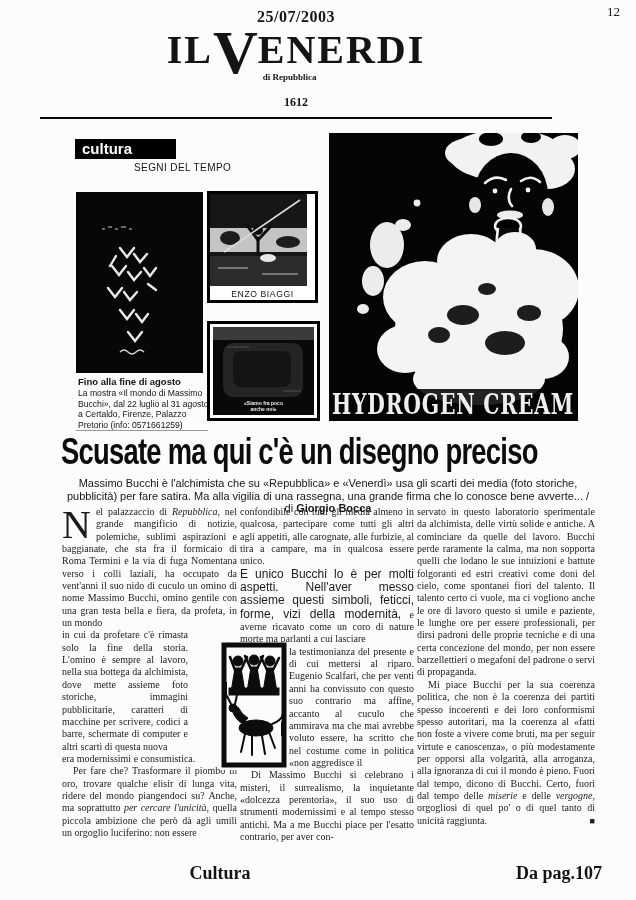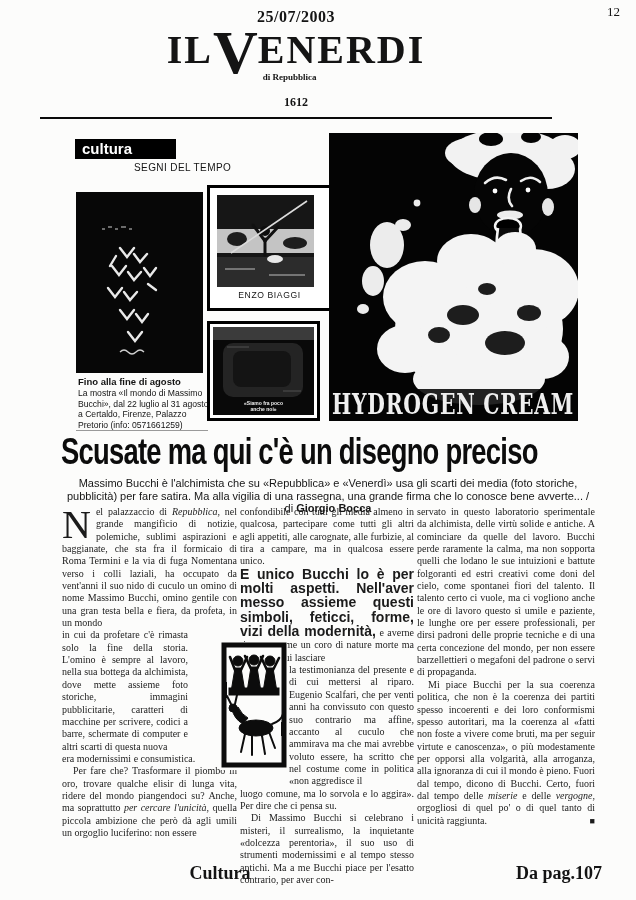--- a/index.html
+++ b/index.html
@@ -24,21 +24,21 @@
   .section-sub{position:absolute;left:134px;top:162px;font-family:"Liberation Sans",sans-serif;font-size:10px;letter-spacing:.4px;}
 
   
   .fig{position:absolute;}
   .frame{border:3px solid #000;background:#fff;}
   .exhibit-caption{position:absolute;left:78px;top:376px;width:132px;font-family:"Liberation Sans",sans-serif;}
   .exhibit-caption .ct{font-weight:bold;font-size:9.5px;margin-bottom:1px;}
   .exhibit-caption .cx{font-size:8.6px;line-height:10.6px;}
   .caption-rule{position:absolute;left:76px;top:430px;width:132px;height:1px;background:#9a9a9a;}
 
-  .biagi-box{left:207px;top:185px;width:105px;padding:7px;}
+  .biagi-box{left:207px;top:191px;width:105px;padding:0;}
   .biagi-caption{text-align:center;font-family:"Liberation Sans",sans-serif;font-size:8.6px;letter-spacing:.6px;margin-top:3px;margin-bottom:1px;}
   .small-box{left:207px;top:321px;width:107px;height:94px;padding:0;position:absolute;}
   .small-inner{position:relative;width:101px;height:88px;margin:3px;}
   .small-caption{position:absolute;left:0;right:0;bottom:3px;text-align:center;color:#efefef;
       font-family:"Liberation Sans",sans-serif;font-weight:bold;font-size:5px;line-height:6px;}
 
   
   .headline{position:absolute;left:61px;top:431px;width:545px;}
   .headline span{display:inline-block;white-space:nowrap;font-family:"Liberation Sans",sans-serif;
       font-weight:bold;font-size:37px;letter-spacing:-1px;color:#0c0c0c;
@@ -50,21 +50,21 @@
   
   .col{position:absolute;top:506px;font-size:10px;line-height:12.35px;text-align:justify;color:#1b1b1b;}
   .col-1{left:62px;width:175px;}
   .col-2{left:240px;width:174px;}
   .col-3{left:417px;width:178px;}
   .seg{text-align:justify;}
   .narrow-r{width:126px;}
   .narrow-l{width:125px;margin-left:49px;}
   .ind{text-indent:11px;}
   .drop{float:left;font-size:40px;line-height:31px;padding:3px 5px 0 0;font-family:"Liberation Serif",serif;}
-  .boldlead{font-family:"Liberation Sans",sans-serif;font-weight:bold;font-size:14px;}
+  .boldlead{font-family:"Liberation Sans",sans-serif;font-weight:normal;font-size:12px;}
   .endmark{float:right;font-size:9px;line-height:12px;}
 
   
   .footer-section{position:absolute;left:150px;top:863px;width:140px;text-align:center;
       font-weight:bold;font-size:18px;font-family:"Liberation Serif",serif;}
   .footer-cont{position:absolute;left:460px;top:863px;width:142px;text-align:right;
       font-weight:bold;font-size:18px;font-family:"Liberation Serif",serif;}
 
   svg{display:block;}
   i{font-style:italic;}
@@ -251,21 +251,20 @@
       <span>Per fare che? Trasformare il piombo in oro, trovare qualche elisir di lunga vita, ridere del mondo piangendoci su? Anche, ma soprattutto </span><i>per cercare l'unicità</i><span>, quella piccola ambizione che però dà agli umili un orgoglio luciferino: non essere</span>
     </div>
   </div>
 
   <div class="col col-2">
     <div class="seg">confondibile con tutti gli media almeno in qualcosa, partecipare come tutti gli altri agli appetiti, alle carognate, alle furbizie, al tira a campare, ma in qualcosa essere unico.</div>
     <div class="seg">
       <span class="boldlead">E unico Bucchi lo è per molti aspetti. Nell'aver messo assieme questi simboli, feticci, forme, vizi della modernità,</span><span> e averne ricavato come un coro di nature morte ma parlanti a cui lasciare</span>
     </div>
     <div class="seg narrow-l">la testimonianza del presente e di cui mettersi al riparo. Eugenio Scalfari, che per venti anni ha convissuto con questo suo contrario ma affine, accanto al cuculo che ammirava ma che mai avrebbe voluto essere, ha scritto che nel costume come in politica «non aggredisce il</div>
-    <div class="seg">luogo comune, ma lo sorvola e lo aggira». Per dire che ci pensa su.</div>
     <div class="seg ind">Di Massimo Bucchi si celebrano i misteri, il surrealismo, la inquietante «dolcezza perentoria», il suo uso di strumenti modernissimi e al tempo stesso antichi. Ma a me Bucchi piace per l'esatto contrario, per aver con-</div>
   </div>
 
   <div class="col col-3">
     <div class="seg">servato in questo laboratorio sperimentale da alchimista, delle virtù solide e antiche. A cominciare da quelle del lavoro. Bucchi perde raramente la calma, ma non sopporta quelli che lodano le sue intuizioni e battute folgoranti ed estri creativi come doni del cielo, come spontanei fiori del talento. Il talento certo ci vuole, ma ci vogliono anche le ore di lavoro questo sì umile e paziente, le lunghe ore per essere professionali, per dirsi padroni delle proprie tecniche e di una certa concezione del mondo, per non essere barzellettieri o megafoni del padrone o servi di propaganda.</div>
     <div class="seg ind">
       <span>Mi piace Bucchi per la sua coerenza politica, che non è la coerenza dei partiti spesso incoerenti e dei loro conformismi spesso autoritari, ma la coerenza al «fatti non foste a vivere come bruti, ma per seguir virtute e canoscenza», o più modestamente per opporsi alla volgarità, alla arroganza, alla ignoranza di cui il mondo è pieno. Fuori dal tempo, dicono di Bucchi. Certo, fuori dal tempo delle </span><i>miserie</i><span> e delle </span><i>vergogne</i><span>, orgogliosi di quel po' o di quel tanto di unicità raggiunta.</span><span class="endmark">■</span>
     </div>
   </div>
 

